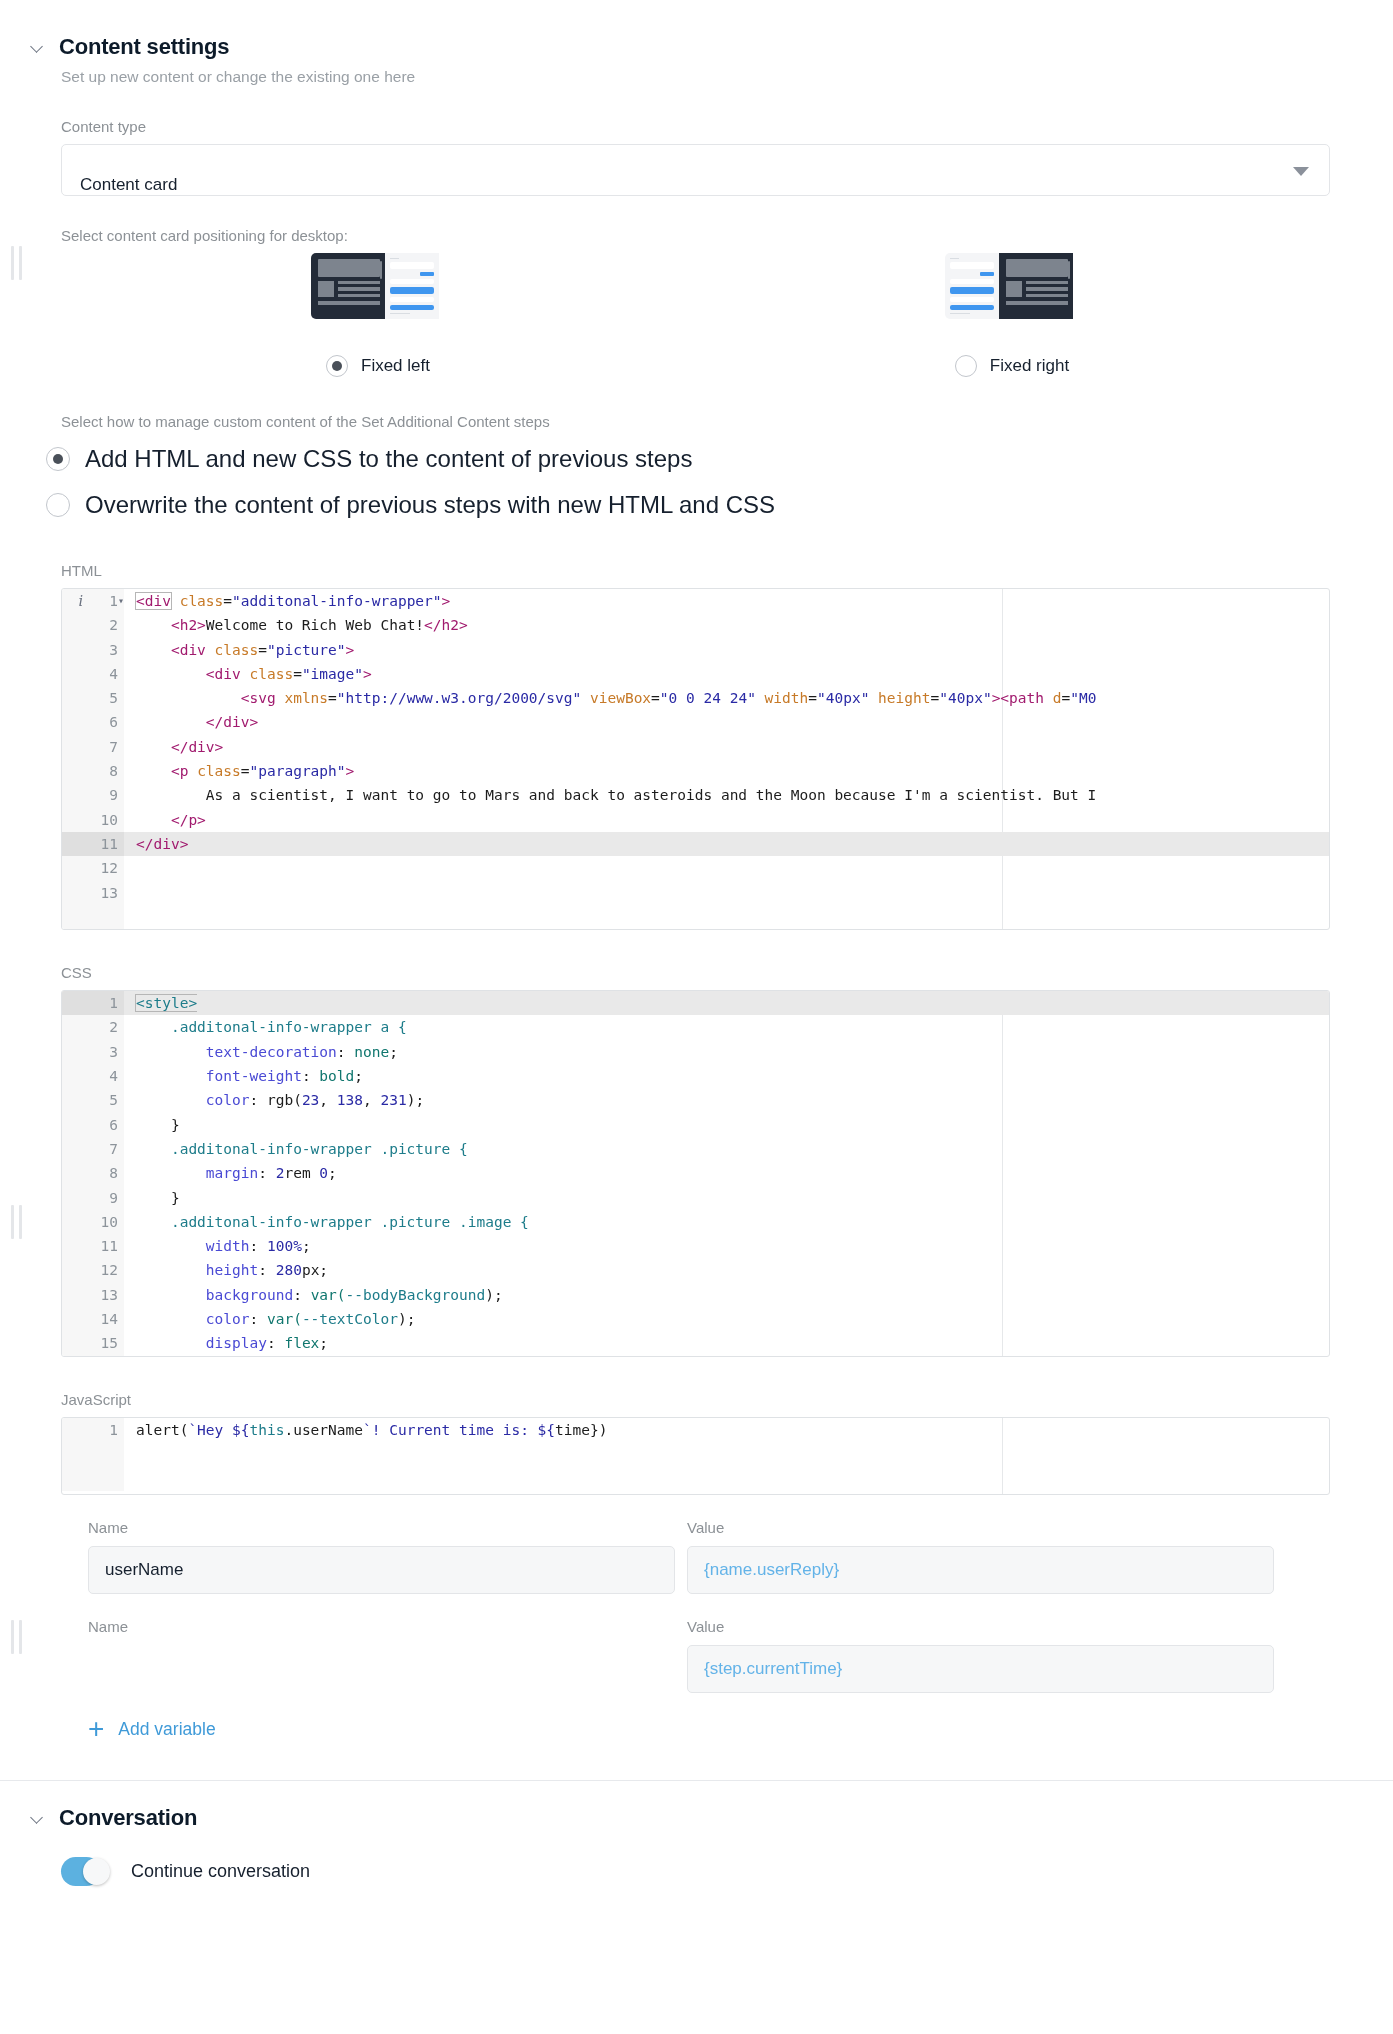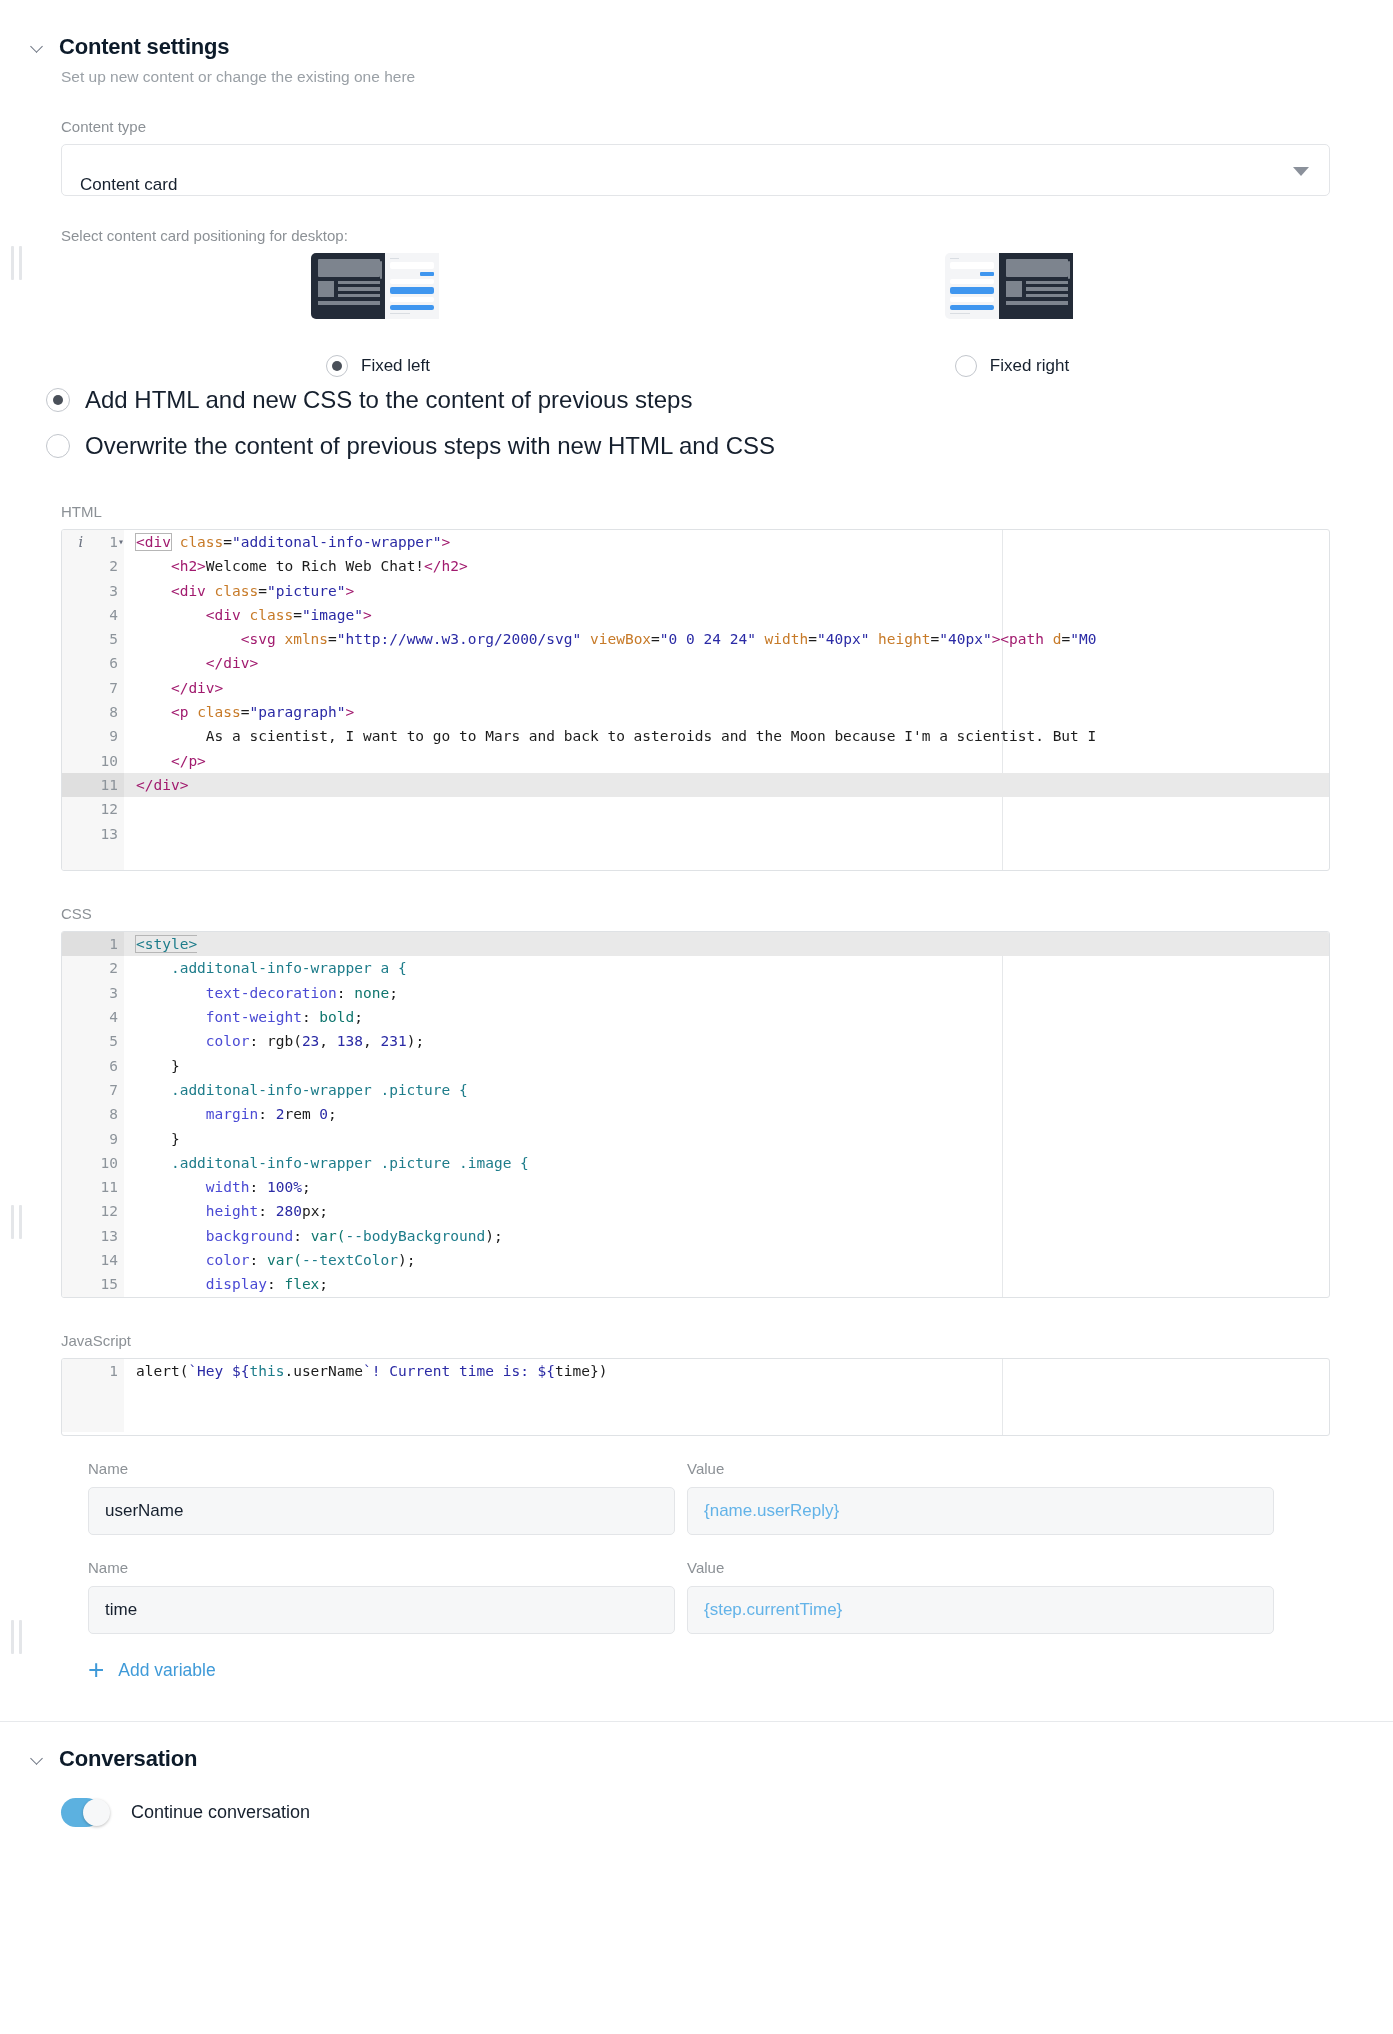--- a/index.html
+++ b/index.html
@@ -450,20 +450,21 @@
             </div>
             <div class="radio-row">
               <span class="radio"></span>
               <span class="radio-label">Fixed right</span>
             </div>
           </div>
 
         </div>
       </div>
 
+      <div class="manage-hint">Select how to manage custom content of the Set Additional Content steps</div>
       <div class="manage-opt">
         <span class="radio checked"></span>
         <span class="lbl">Add HTML and new CSS to the content of previous steps</span>
       </div>
       <div class="manage-opt">
         <span class="radio"></span>
         <span class="lbl">Overwrite the content of previous steps with new HTML and CSS</span>
       </div>
 
       <div style="margin-top:34px">
@@ -644,21 +645,20 @@
         </div>
         <div class="var-col value">
           <div class="var-lab">Value</div>
           <div class="var-input placeholder">{name.userReply}</div>
         </div>
       </div>
 
       <div class="var-row">
         <div class="var-col">
           <div class="var-lab">Name</div>
-          <div class="var-input">time</div>
         </div>
         <div class="var-col value">
           <div class="var-lab">Value</div>
           <div class="var-input placeholder">{step.currentTime}</div>
         </div>
       </div>
 
       <div class="add-var">
         <span class="plus">+</span>
         <span>Add variable</span>

